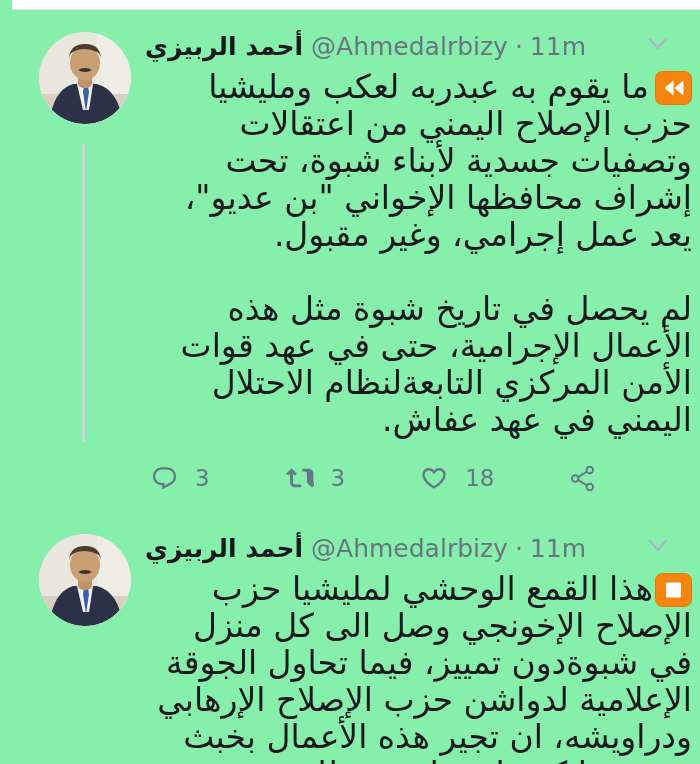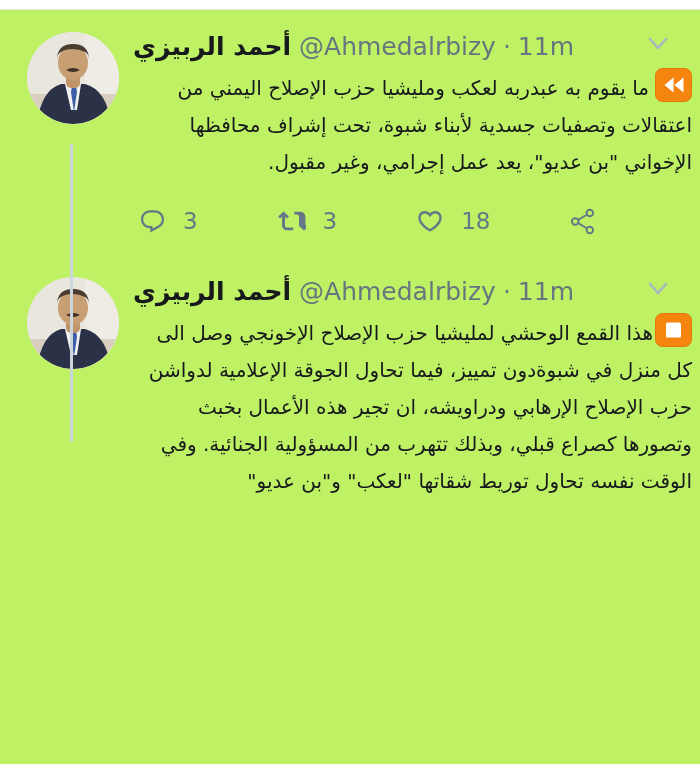--- a/index.html
+++ b/index.html
@@ -4,24 +4,25 @@
 <style>
   * { margin: 0; padding: 0; box-sizing: border-box; }
   html, body { background: #ffffff; }
   body { font-family: "DejaVu Sans", "Liberation Sans", sans-serif; }
 
   .screen {
     position: relative;
     width: 700px;
     height: 764px;
     margin: 0 auto;
-    background: #bef264;
+    background: #86efac;
     overflow: hidden;
     display: flex;
     flex-direction: column;
+    padding-left: 12px;
   }
 
   .top-strip {
     height: 10px;
     background: #ffffff;
     border-bottom: 1px solid #e4e4e2;
     flex: 0 0 auto;
   }
 
   .feed { position: relative; flex: 1 1 auto; }
@@ -76,21 +77,21 @@
     margin-right: 22px;
     align-self: flex-start;
     margin-top: 4px;
     cursor: pointer;
     line-height: 0;
   }
 
   .tweet-text {
     direction: rtl;
     text-align: right;
-    font-size: 20px;
+    font-size: 33px;
     line-height: 37px;
     color: #17191c;
     margin-top: 2px;
   }
   .tweet-text p + p { margin-top: 37px; }
 
   .emoji-badge {
     display: inline-block;
     width: 37px; height: 34px;
     vertical-align: -7px;
@@ -171,20 +172,21 @@
         <div class="tweet-text" dir="rtl">
           <p>
             <span class="emoji-badge">
               <svg width="37" height="34" viewBox="0 0 37 34">
                 <rect x="0.5" y="0.5" width="36" height="33" rx="7" fill="#f5850f" stroke="#e2790c"></rect>
                 <path d="M18.5 9.5 L9.5 17 L18.5 24.5 Z" fill="#ffffff"></path>
                 <path d="M28.5 9.5 L19.5 17 L28.5 24.5 Z" fill="#ffffff"></path>
               </svg>
             </span><span>ما يقوم به عبدربه لعكب ومليشيا حزب الإصلاح اليمني من اعتقالات وتصفيات جسدية لأبناء شبوة، تحت إشراف محافظها الإخواني "بن عديو"، يعد عمل إجرامي، وغير مقبول.</span>
           </p>
+          <p>لم يحصل في تاريخ شبوة مثل هذه الأعمال الإجرامية، حتى في عهد قوات الأمن المركزي التابعةلنظام الاحتلال اليمني في عهد عفاش.</p>
         </div>
 
         <div class="action-bar">
           <span class="action">
             <svg width="27" height="27" viewBox="0 0 24 24">
               <path fill="#657786" d="M1.751 10c0-4.42 3.584-8 8.005-8h4.366c4.49 0 8.129 3.64 8.129 8.13 0 2.96-1.607 5.68-4.196 7.11l-8.054 4.46v-3.69h-.067c-4.49.1-8.183-3.51-8.183-8.01zm8.005-6c-3.317 0-6.005 2.69-6.005 6 0 3.37 2.77 6.08 6.138 6.01l.351-.01h1.761v2.3l5.087-2.81c1.951-1.08 3.163-3.13 3.163-5.36 0-3.39-2.744-6.13-6.129-6.13H9.756z"></path>
             </svg>
             <span class="count">3</span>
           </span>
 

